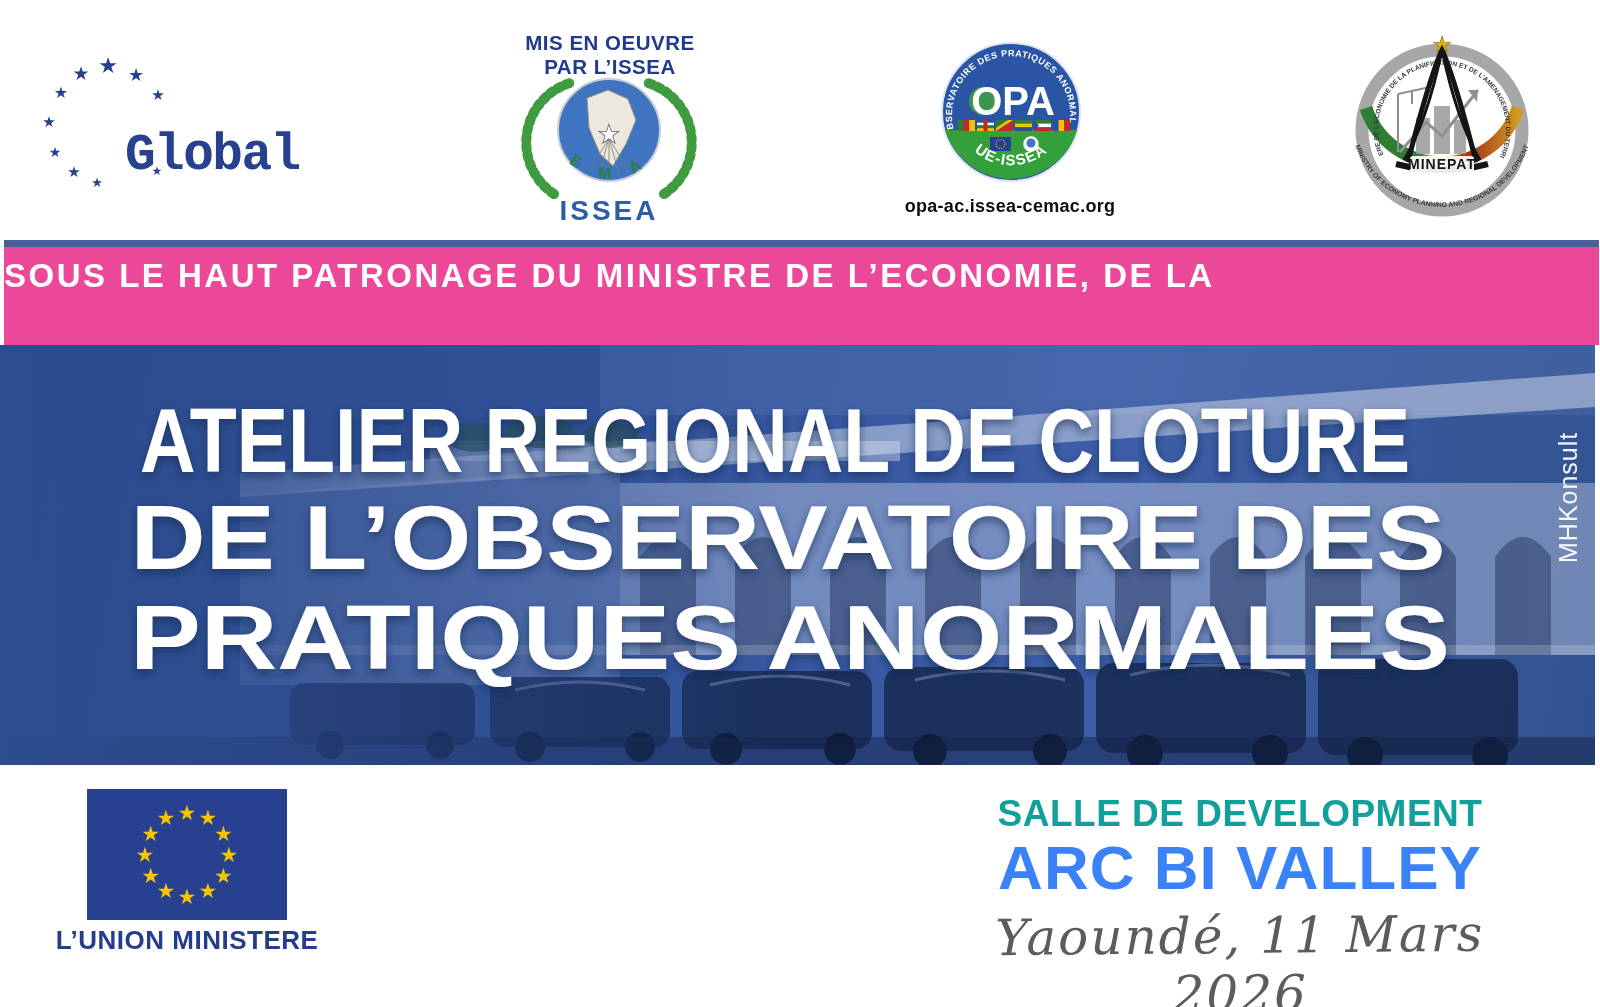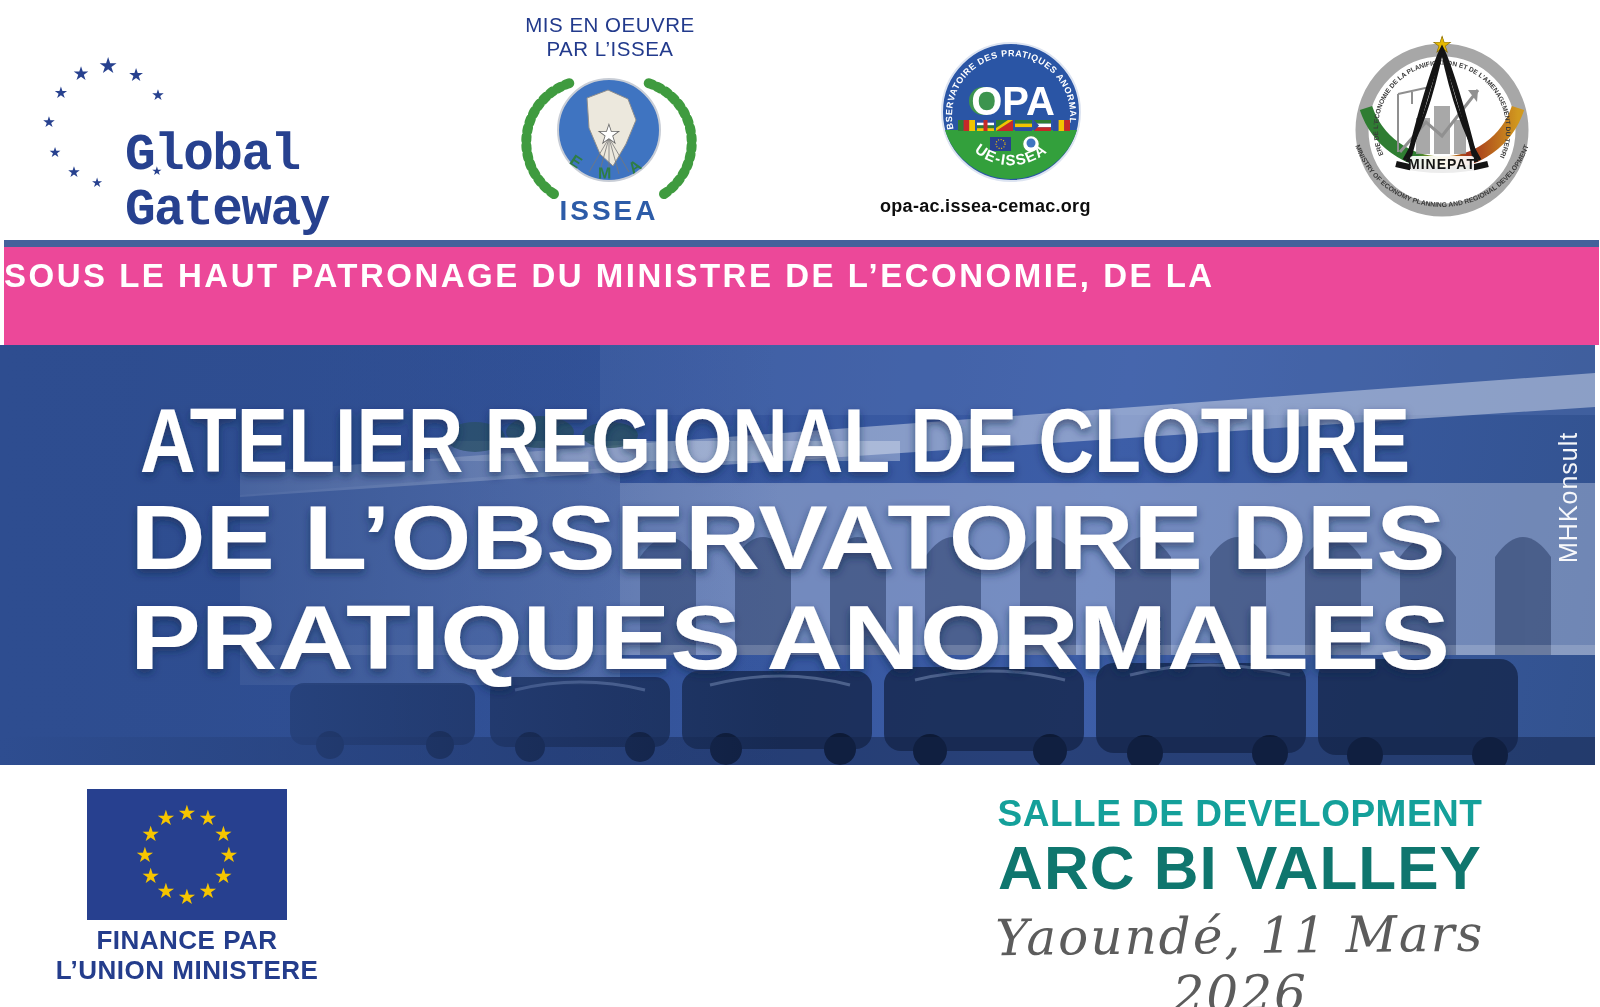--- a/index.html
+++ b/index.html
@@ -4,25 +4,25 @@
 <style>
   html,body{margin:0;padding:0;background:#fff;}
   .page{position:relative;width:1600px;height:1007px;background:#ffffff;overflow:hidden;
         font-family:"Liberation Sans",sans-serif;}
 
   
   .header{position:absolute;left:0;top:0;width:1600px;height:240px;background:#fff;}
   .gg{position:absolute;left:30px;top:40px;width:320px;height:185px;}
   .gg-text{position:absolute;left:95px;top:88px;font-size:51px;line-height:55px;
            font-weight:700;color:#27418f;letter-spacing:-1.5px;font-family:Liberation Mono, monospace;}
-  .issea-cap{position:absolute;left:490px;top:13px;width:240px;text-align:center;
-             font-size:20.5px;line-height:24px;font-weight:400;color:#223a8c;letter-spacing:.5px;}
+  .issea-cap{position:absolute;left:490px;top:31px;width:240px;text-align:center;
+             font-size:20.5px;line-height:24px;font-weight:700;color:#223a8c;letter-spacing:.5px;}
   .issea-logo{position:absolute;left:512px;top:72px;}
   .opa-logo{position:absolute;left:936px;top:40px;}
-  .opa-url{position:absolute;left:880px;top:196px;width:260px;text-align:left;
+  .opa-url{position:absolute;left:880px;top:196px;width:260px;text-align:center;
            font-size:18px;font-weight:700;color:#0d0d0d;letter-spacing:.3px;}
   .minepat-logo{position:absolute;left:1342px;top:30px;}
 
   
   .band{position:absolute;left:4px;top:240px;width:1595px;height:105px;background:#ec4899;
         border-top:7px solid #44619b;box-sizing:border-box;text-align:left;color:#fff;}
   .band-l{font-weight:700;font-size:33px;line-height:40px;letter-spacing:2.5px;}
   .band-l1{margin-top:9px;}
 
   
@@ -34,21 +34,21 @@
   .watermark{position:absolute;top:88px;right:12px;height:130px;writing-mode:vertical-rl;
              transform:rotate(180deg);color:#ffffff;font-size:25px;letter-spacing:1px;
              font-weight:400;opacity:.95;}
 
   
   .eu-flag{position:absolute;left:87px;top:789px;}
   .eu-cap{position:absolute;left:12px;top:925px;width:350px;text-align:center;
           font-size:26px;line-height:30px;font-weight:700;color:#243d8c;letter-spacing:.5px;}
   .venue{position:absolute;left:950px;top:793px;width:580px;text-align:center;}
   .venue-1{font-size:37px;font-weight:700;color:#14a09a;letter-spacing:.5px;line-height:42px;}
-  .venue-2{font-size:62px;font-weight:700;color:#0f766e;letter-spacing:1px;line-height:66px;}
+  .venue-2{font-size:62px;font-weight:700;color:#3b82f6;letter-spacing:1px;line-height:66px;}
   .venue-date{margin-top:6px;font-family:"DejaVu Serif",serif;font-style:italic;
               font-size:50px;color:#5c5c5c;letter-spacing:2px;transform:rotate(-.5deg);}
 </style>
 </head>
 <body>
 
 <div class="page">
 
   <div class="header">
 
@@ -62,21 +62,20 @@
           <text x="31" y="52" font-size="16" dominant-baseline="central">★</text>
           <text x="19" y="82" font-size="15" dominant-baseline="central">★</text>
           <text x="25" y="112" font-size="14" dominant-baseline="central">★</text>
           <text x="44" y="132" font-size="15" dominant-baseline="central">★</text>
           <text x="67" y="142" font-size="13" dominant-baseline="central">★</text>
           <text x="127" y="131" font-size="12" dominant-baseline="central">★</text>
         </g>
       </svg>
       <div class="gg-text">
         <div>Global</div>
-        <div>Gateway</div>
       </div>
     </div>
 
     <div class="issea-cap">
       <div>MIS EN OEUVRE</div>
       <div>PAR L’ISSEA</div>
     </div>
     <div class="issea-logo">
       <svg width="190" height="160" viewBox="0 0 190 160">
         <defs>
@@ -312,21 +311,20 @@
         <text x="100" y="107.5" dominant-baseline="central">★</text>
         <text x="79" y="101.9" dominant-baseline="central">★</text>
         <text x="63.6" y="86.5" dominant-baseline="central">★</text>
         <text x="58" y="65.5" dominant-baseline="central">★</text>
         <text x="63.6" y="44.5" dominant-baseline="central">★</text>
         <text x="79" y="29.1" dominant-baseline="central">★</text>
       </g>
     </svg>
   </div>
   <div class="eu-cap">
-    <div>FINANCE PAR</div>
     <div>L’UNION MINISTERE</div>
   </div>
 
   <div class="venue">
     <div class="venue-1">SALLE DE DEVELOPMENT</div>
     <div class="venue-2">ARC BI VALLEY</div>
     <div class="venue-date">Yaoundé, 11 Mars 2026</div>
   </div>
 
 </div>

